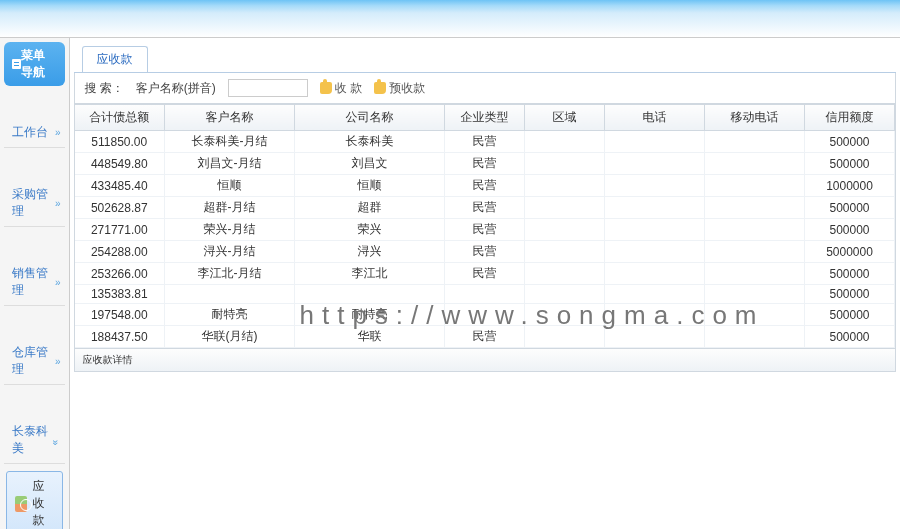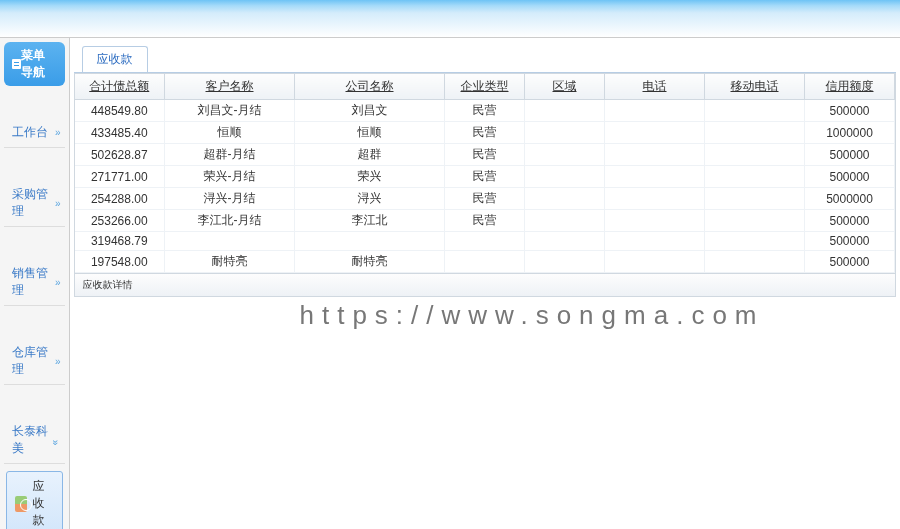--- a/index.html
+++ b/index.html
@@ -33,21 +33,21 @@
 .tab.active { background:#fff; }
 
 .searchbar { border: 1px solid #d0d8e0; border-top:none; padding: 6px 10px; display:flex; align-items:center; gap: 12px; font-size:12px; color:#444; }
 .search-input { border:1px solid #ccc; padding:2px 4px; width: 80px; height:18px; }
 .act-link { display:inline-flex; align-items:center; gap:3px; cursor:pointer; color:#555; }
 .thumb-icon { width:12px; height:12px; display:inline-block; background:#f4c24b; border-radius:2px 2px 4px 2px; position:relative; }
 .thumb-icon::after { content:''; position:absolute; left:3px; top:-3px; width:4px; height:5px; background:#f4c24b; border-radius:2px 2px 0 0; }
 
 .grid { border:1px solid #d0d8e0; }
 .grid table { width:100%; border-collapse: collapse; table-layout: fixed; }
-.grid th { background: linear-gradient(to bottom,#fdfdfd,#eef2f6); border-right:1px solid #d0d8e0; border-bottom:1px solid #d0d8e0; padding:4px 6px; font-weight:normal; color:#333; text-align:center;text-decoration:underline; }
+.grid th { background: linear-gradient(to bottom,#fdfdfd,#eef2f6); border-right:1px solid #d0d8e0; border-bottom:1px solid #d0d8e0; padding:4px 6px; font-weight:normal; color:#333; text-align:center; }
 .grid td { border-right:1px solid #eef2f6; border-bottom:1px solid #eef2f6; padding:2px 6px; text-align:center; height:16px; font-size:12px; color:#333; }
 
 .col-amt{width:90px}.col-cust{width:130px}.col-comp{width:150px}.col-type{width:80px}.col-area{width:80px}.col-tel{width:100px}.col-mob{width:100px}.col-cred{width:90px}
 
 .section-title { background: linear-gradient(to bottom,#fdfdfd,#eef2f6); border:1px solid #d0d8e0; border-top:none; padding:4px 8px; font-size:10px; }
 
 .detail th { background: linear-gradient(to bottom,#fdfdfd,#eef2f6); border-right:1px solid #d0d8e0; border-bottom:1px solid #d0d8e0; padding:4px 6px; font-weight:normal; text-align:center; }
 .dcol1{width:130px}.dcol2{width:130px}.dcol3{width:130px}.dcol4{width:160px}.dcol5{width:100px}
 
 .watermark { position:absolute; top: 262px; left: 230px; font-size: 26px; color: #777; font-family: Arial, sans-serif; letter-spacing: 8px; pointer-events:none; }
@@ -101,20 +101,33 @@
       </div>
     </div>
   </div>
 
   <div class="content">
 
     <div class="tabstrip">
       <div class="tab active">应收款</div>
     </div>
 
+    <div class="searchbar">
+      <span>搜 索：</span>
+      <span>客户名称(拼音)</span>
+      <input class="search-input" value="" style="">
+      <span class="act-link">
+        <span class="thumb-icon"></span>
+        <span>收 款</span>
+      </span>
+      <span class="act-link">
+        <span class="thumb-icon"></span>
+        <span>预收款</span>
+      </span>
+    </div>
 
     <div class="grid">
       <table>
         <colgroup>
             <col class="col-amt">
             <col class="col-cust">
             <col class="col-comp">
             <col class="col-type">
             <col class="col-area">
             <col class="col-tel">
@@ -128,20 +141,30 @@
             <th>公司名称</th>
             <th>企业类型</th>
             <th>区域</th>
             <th>电话</th>
             <th>移动电话</th>
             <th>信用额度</th>
           </tr>
         </thead>
         <tbody id="grid-body">
             <tr>
+              <td>511850.00</td>
+              <td>长泰科美-月结</td>
+              <td>长泰科美</td>
+              <td>民营</td>
+              <td></td>
+              <td></td>
+              <td></td>
+              <td>500000</td>
+            </tr>
+            <tr>
               <td>448549.80</td>
               <td>刘昌文-月结</td>
               <td>刘昌文</td>
               <td>民营</td>
               <td></td>
               <td></td>
               <td></td>
               <td>500000</td>
             </tr>
             <tr>
@@ -188,39 +211,49 @@
               <td>253266.00</td>
               <td>李江北-月结</td>
               <td>李江北</td>
               <td>民营</td>
               <td></td>
               <td></td>
               <td></td>
               <td>500000</td>
             </tr>
             <tr>
-              <td>319468.79</td>
+              <td>135383.81</td>
               <td></td>
               <td></td>
               <td></td>
               <td></td>
               <td></td>
               <td></td>
               <td>500000</td>
             </tr>
             <tr>
               <td>197548.00</td>
               <td>耐特亮</td>
               <td>耐特亮</td>
               <td></td>
               <td></td>
               <td></td>
               <td></td>
               <td>500000</td>
             </tr>
+            <tr>
+              <td>188437.50</td>
+              <td>华联(月结)</td>
+              <td>华联</td>
+              <td>民营</td>
+              <td></td>
+              <td></td>
+              <td></td>
+              <td>500000</td>
+            </tr>
           </tbody>
       </table>
     </div>
 
     <div class="section-title">应收款详情</div>
 
 
     <div class="watermark">https://www.songma.com</div>
 
   </div>

